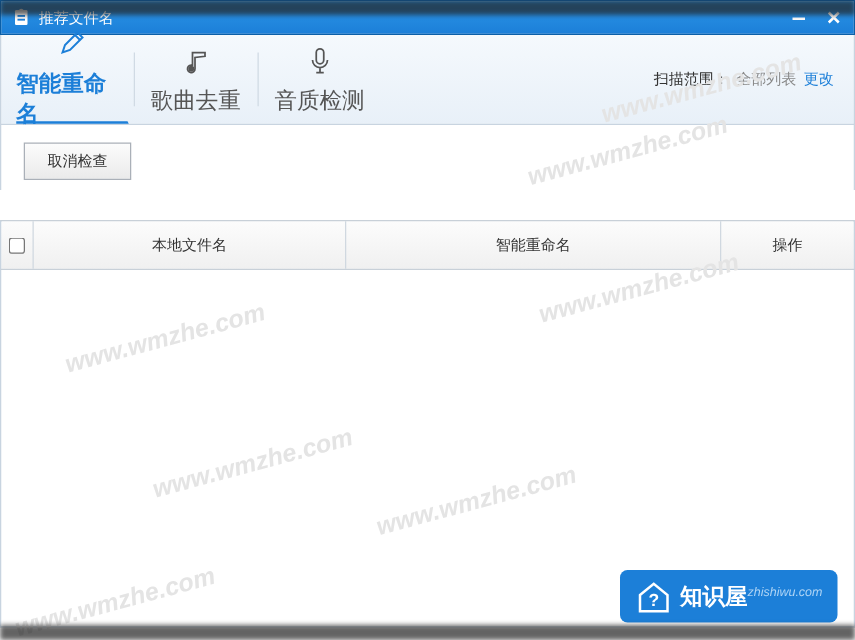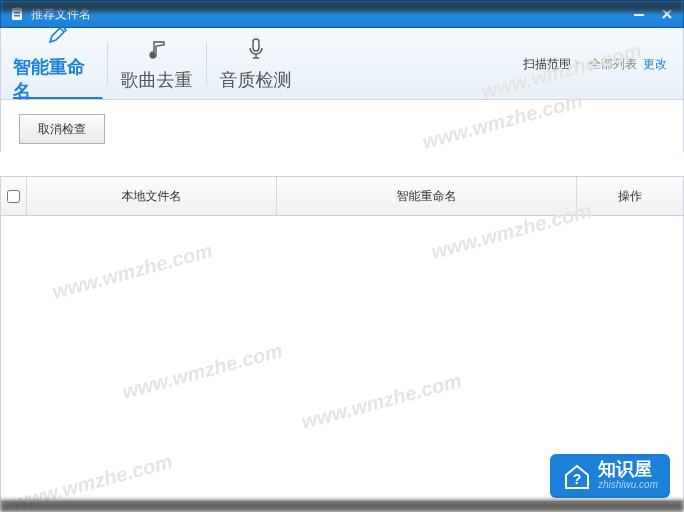--- a/index.html
+++ b/index.html
@@ -45,21 +45,21 @@
 .wm1 { top: 60px; right: 40px; }
 .wm2 { top: 110px; left: 420px; }
 .wm3 { top: 220px; right: 90px; }
 .wm4 { top: 260px; left: 50px; }
 .wm5 { top: 360px; left: 120px; }
 .wm6 { top: 390px; right: 220px; }
 .wm7 { bottom: 18px; left: 10px; }
 
 .zhishiwu { position: absolute; right: 14px; bottom: 14px; display: flex; align-items: center; gap: 6px; background: #1c7fd8; padding: 6px 12px; border-radius: 6px; }
 .zhishiwu-icon { width: 30px; height: 30px; }
-.zhishiwu-text { display: flex; flex-direction: column; }
+.zhishiwu-text { display: flex; }
 .zhishiwu-cn { color: #fff; font-size: 18px; font-weight: bold; line-height: 1; }
 .zhishiwu-en { color: #aed4f5; font-size: 10px; line-height: 1.4; font-style: italic; }
 
 .bg-blur { position: absolute; left: 0; right: 0; height: 12px; background: #222; opacity: 0.7; filter: blur(2px); pointer-events: none; }
 </style>
 </head>
 <body>
 
 <div class="bg-blur" style="top:0"></div>
 

